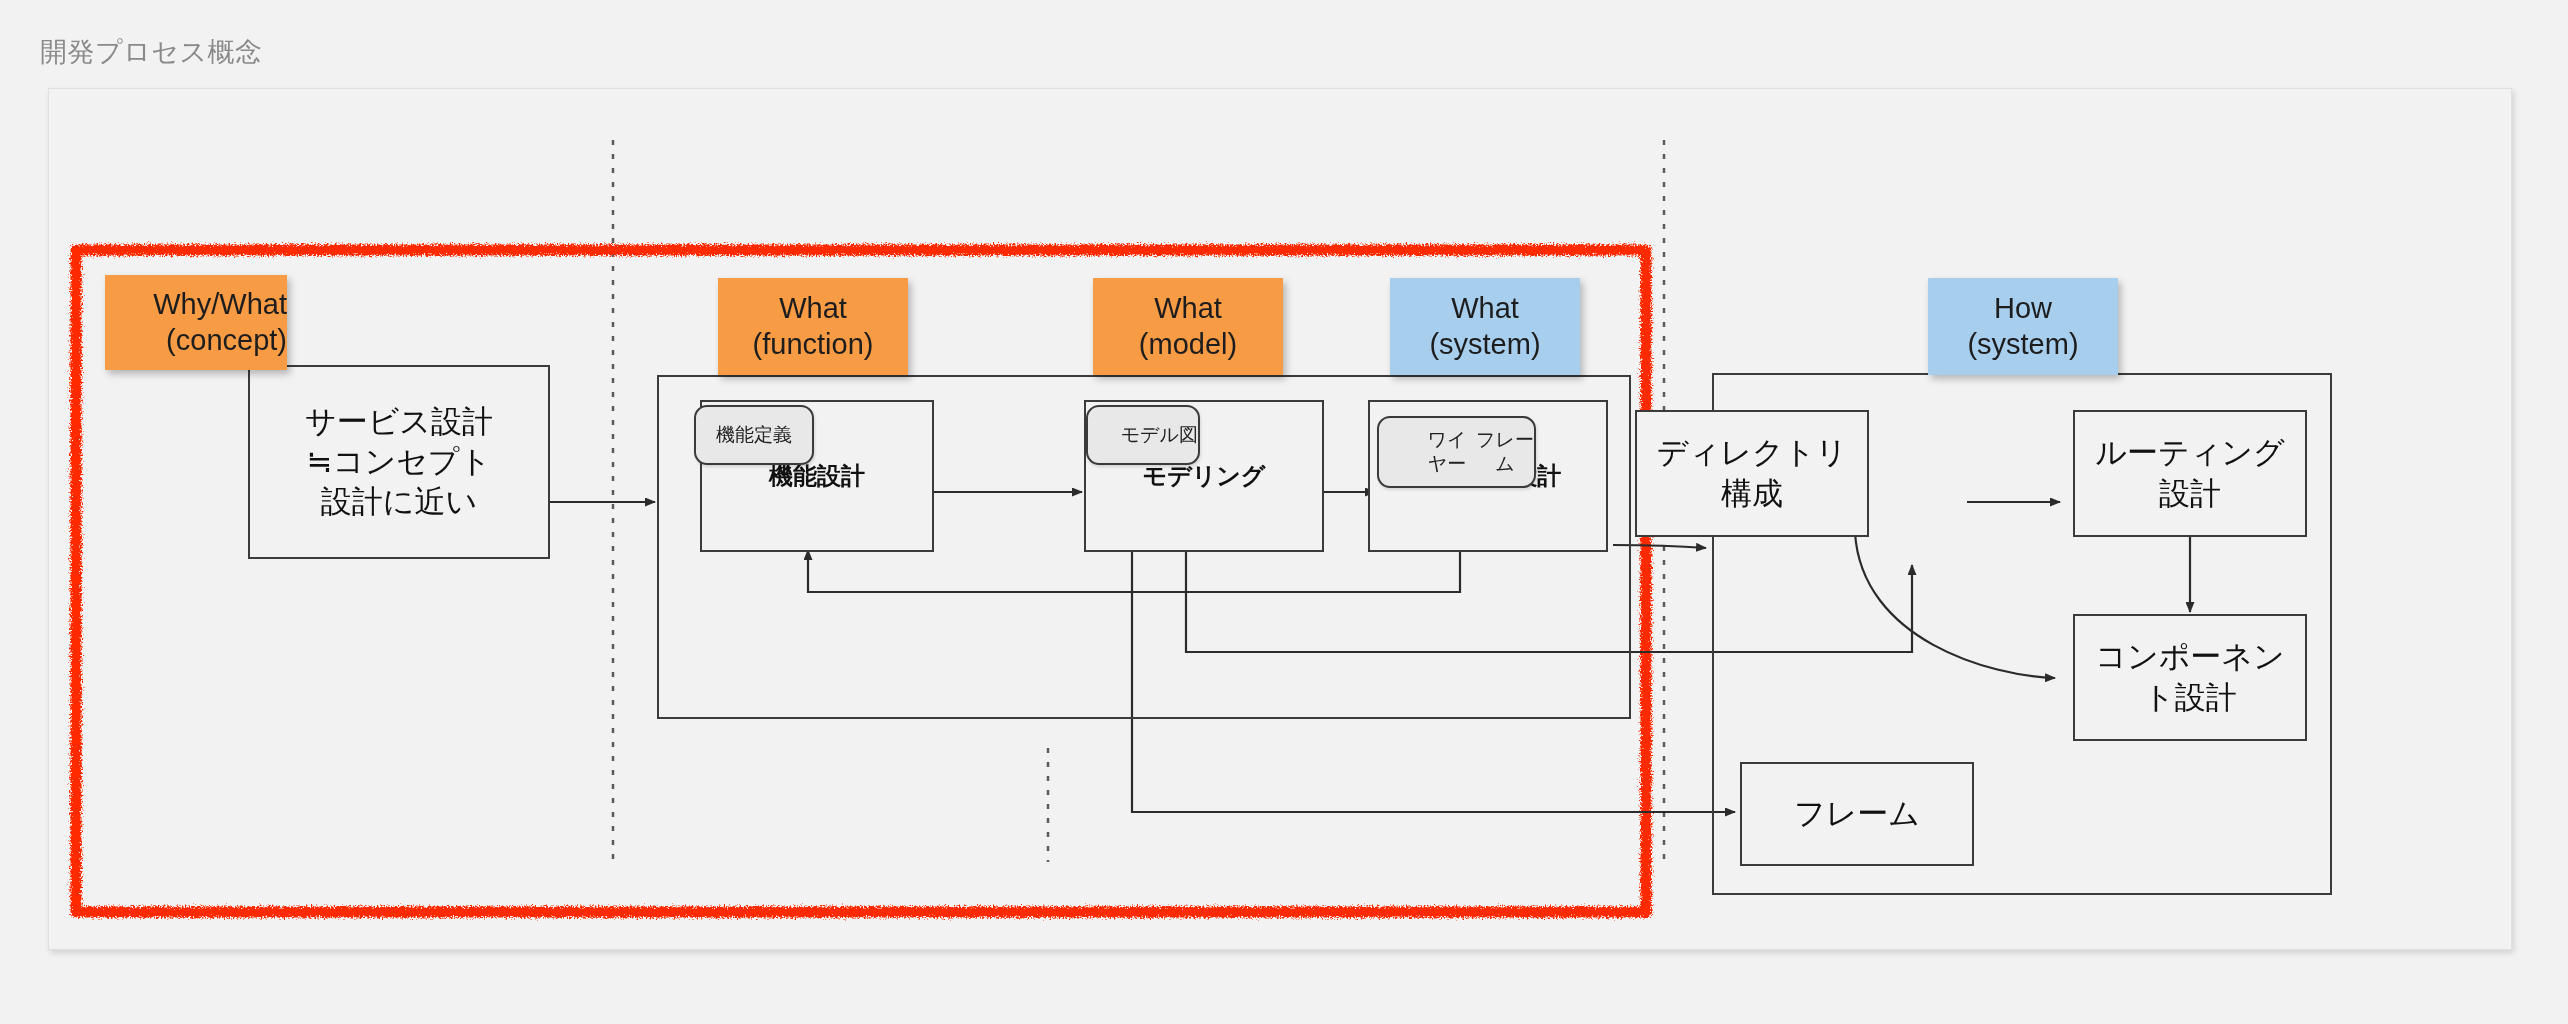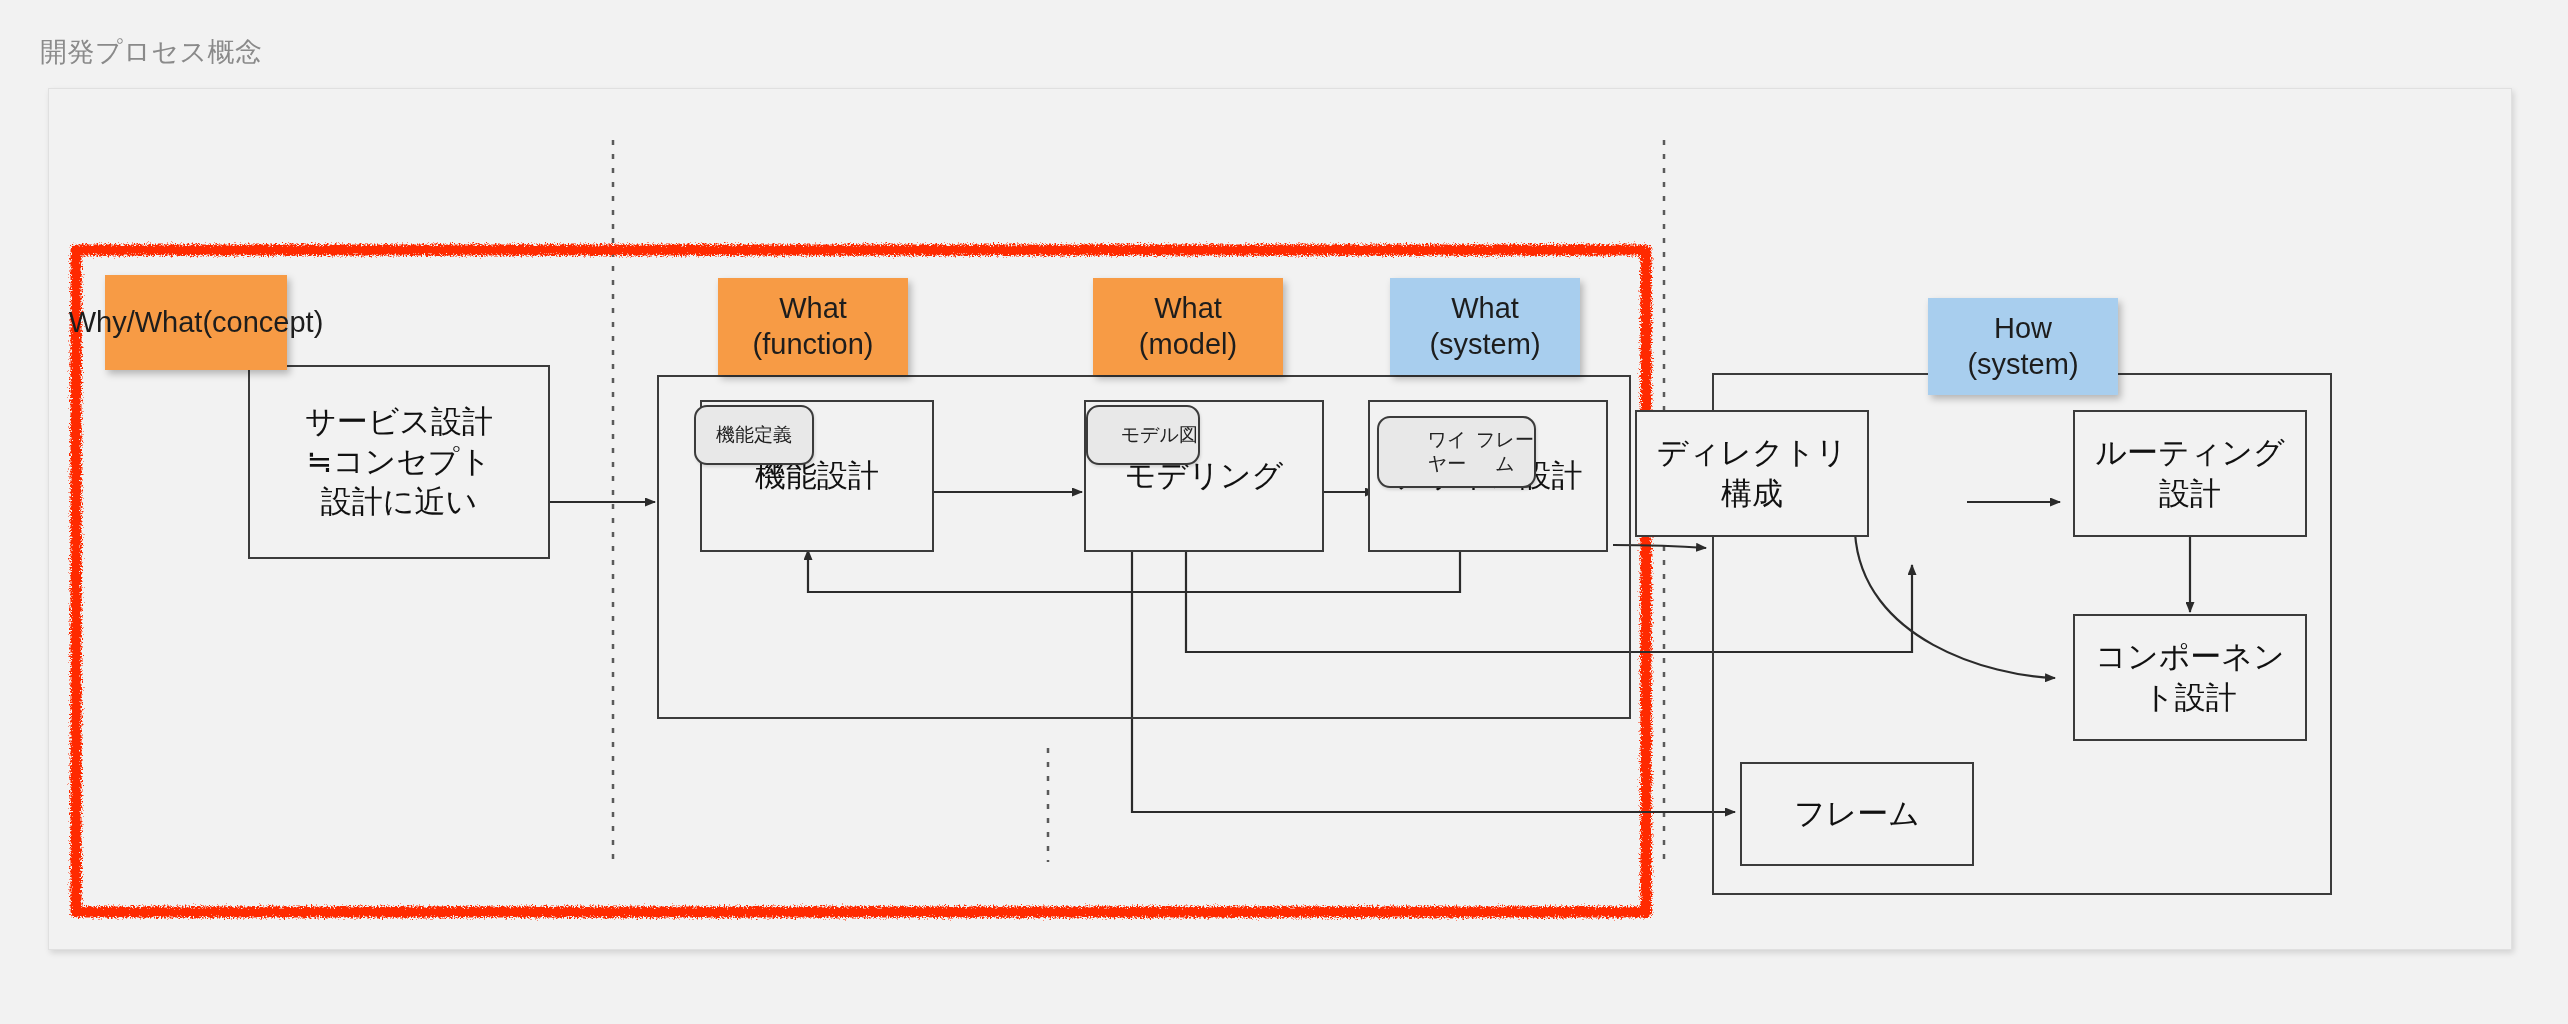--- a/index.html
+++ b/index.html
@@ -35,21 +35,21 @@
     box-shadow:3px 4px 7px rgba(0,0,0,.25);
   }
   .sticky.orange{background:#f79b45;}
   .sticky.blue{background:#a8ceee;}
   .tag{
     position:absolute;background:#e8e8e8;border:2px solid #3b3b3b;
     border-radius:13px;display:flex;align-items:center;justify-content:center;
     text-align:center;font-size:19px;color:#222;line-height:1.25;
     box-shadow:1px 2px 3px rgba(0,0,0,.12);
   }
-  .jp-lg{font-size:31px;}
+  .jp-lg{font-size:24px;font-weight:bold;}
   .jp-md{font-size:31px;}
 </style>
 </head>
 <body>
 
 <div id="page-title">開発プロセス概念</div>
 
 <div id="canvas-card"></div>
 
 <svg class="svg-layer" viewBox="0 0 2568 1024" xmlns="http://www.w3.org/2000/svg">
@@ -148,36 +148,36 @@
 
 <div class="tag" style="left:1086px;top:405px;width:110px;height:56px;justify-content:flex-end;">
   <span>モデル図</span>
 </div>
 
 <div class="tag" style="left:1377px;top:416px;width:116px;height:68px;padding-left:39px;">
   <span>ワイヤー</span>
   <span>フレーム</span>
 </div>
 
-<div class="sticky orange" style="left:105px;top:275px;width:182px;height:95px;flex-direction:row;">
+<div class="sticky orange" style="left:105px;top:275px;width:182px;height:95px;flex-direction:column;align-items:flex-end;">
   <span>Why/What</span>
   <span>(concept)</span>
 </div>
 
 <div class="sticky orange" style="left:718px;top:278px;width:190px;height:97px;flex-direction:column;">
   <span>What</span>
   <span>(function)</span>
 </div>
 
 <div class="sticky orange" style="left:1093px;top:278px;width:190px;height:97px;flex-direction:column;">
   <span>What</span>
   <span>(model)</span>
 </div>
 
 <div class="sticky blue" style="left:1390px;top:278px;width:190px;height:97px;flex-direction:column;">
   <span>What</span>
   <span>(system)</span>
 </div>
 
-<div class="sticky blue" style="left:1928px;top:278px;width:190px;height:97px;flex-direction:column;margin-top:20px;">
+<div class="sticky blue" style="left:1928px;top:278px;width:190px;height:97px;flex-direction:column;">
   <span>How</span>
   <span>(system)</span>
 </div>
 
 </body></html>

